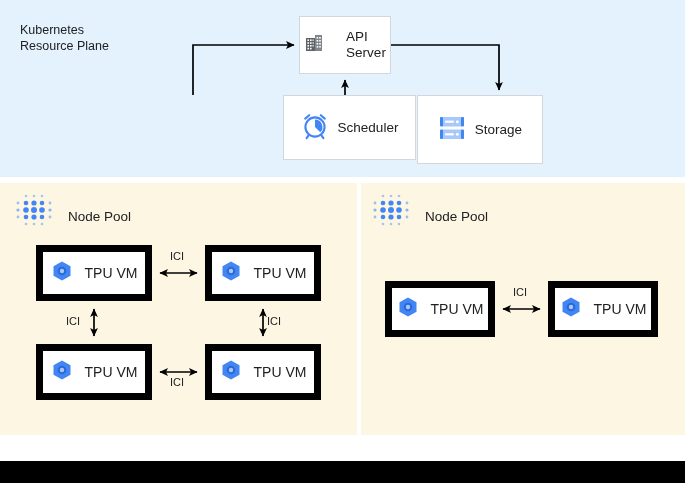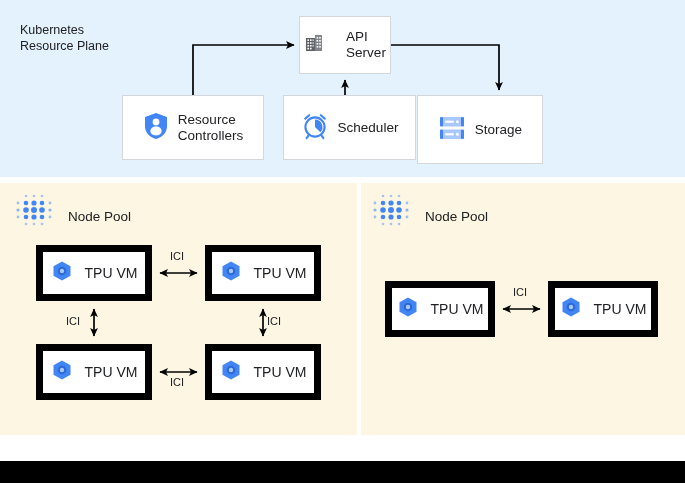--- a/index.html
+++ b/index.html
@@ -183,31 +183,20 @@
           <rect x="15.2" y="10.0" width="1.6" height="1.6"></rect>
           <rect x="12.6" y="13.0" width="1.6" height="1.6"></rect>
           <rect x="15.2" y="13.0" width="1.6" height="1.6"></rect>
         </g>
       </svg>
     </span>
     <span class="label">API
 Server</span>
   </div>
 
-  <div class="box" id="resource-controllers-box">
-    <span class="icon">
-      <svg width="26" height="28" viewBox="0 0 26 28">
-        <path d="M13 1 L24 5 L24 14 C24 21 19 25.5 13 27 C7 25.5 2 21 2 14 L2 5 Z" fill="#4285f4"></path>
-        <circle cx="13" cy="10" r="3.4" fill="#ffffff"></circle>
-        <path d="M13 14.6 C9.6 14.6 7.4 16.6 7.4 19.2 C7.4 21.6 9.9 23.4 13 23.4 C16.1 23.4 18.6 21.6 18.6 19.2 C18.6 16.6 16.4 14.6 13 14.6 Z" fill="#ffffff"></path>
-      </svg>
-    </span>
-    <span class="label">Resource
-Controllers</span>
-  </div>
 
   <div class="box" id="scheduler-box">
     <span class="icon">
       <svg width="28" height="28" viewBox="0 0 28 28">
         <circle cx="14" cy="15" r="9.6" fill="none" stroke="#4285f4" stroke-width="2.1"></circle>
         <path d="M14 15 L14 7.6 A7.4 7.4 0 0 1 19.3 20.2 Z" fill="#4285f4"></path>
         <path d="M4.2 6.6 L8.2 3.2" stroke="#4285f4" stroke-width="2.1" fill="none" stroke-linecap="round"></path>
         <path d="M23.8 6.6 L19.8 3.2" stroke="#4285f4" stroke-width="2.1" fill="none" stroke-linecap="round"></path>
         <path d="M7.4 23.6 L5.6 26.2" stroke="#4285f4" stroke-width="2.1" fill="none" stroke-linecap="round"></path>
         <path d="M20.6 23.6 L22.4 26.2" stroke="#4285f4" stroke-width="2.1" fill="none" stroke-linecap="round"></path>

